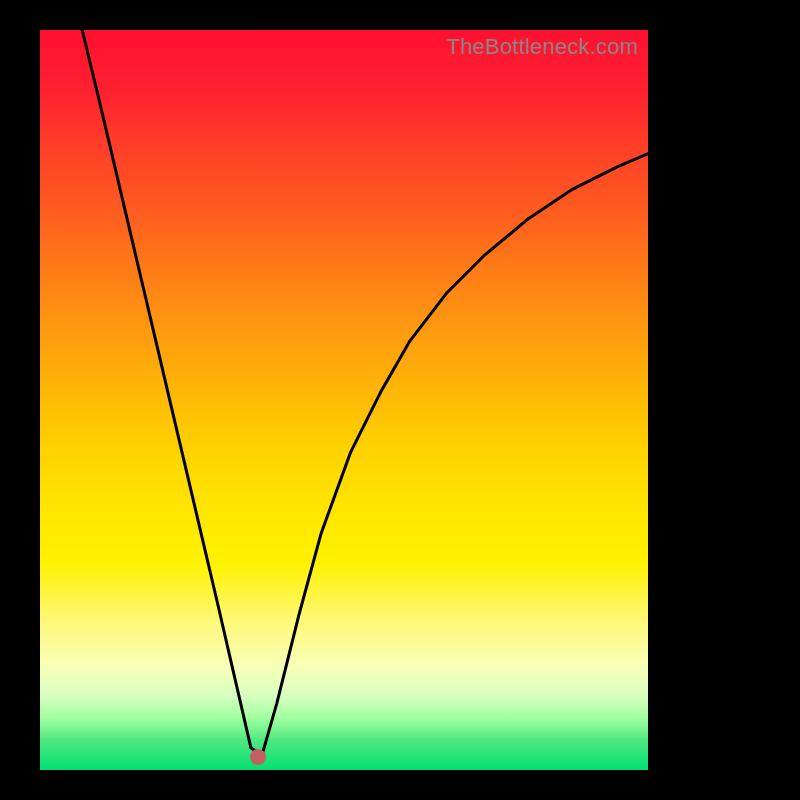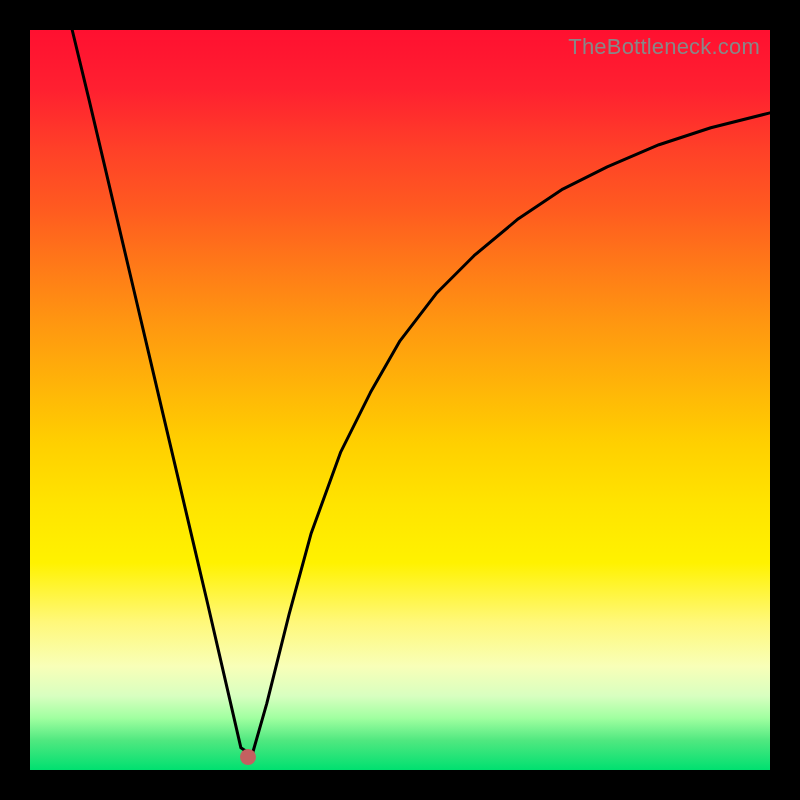--- a/index.html
+++ b/index.html
@@ -12,23 +12,23 @@
     overflow: hidden;
   }
   .frame {
     position: relative;
     width: 800px;
     height: 800px;
     background: #000;
   }
   .plot {
     position: absolute;
-    left: 30px;
+    left: 40px;
     top: 30px;
-    width: 740px;
+    width: 608px;
     height: 740px;
     background: linear-gradient(to bottom,
       #ff1030 0%,
       #ff2030 8%,
       #ff4028 16%,
       #ff5a20 24%,
       #ff7a18 32%,
       #ff9810 40%,
       #ffb408 48%,
       #ffd000 56%,

